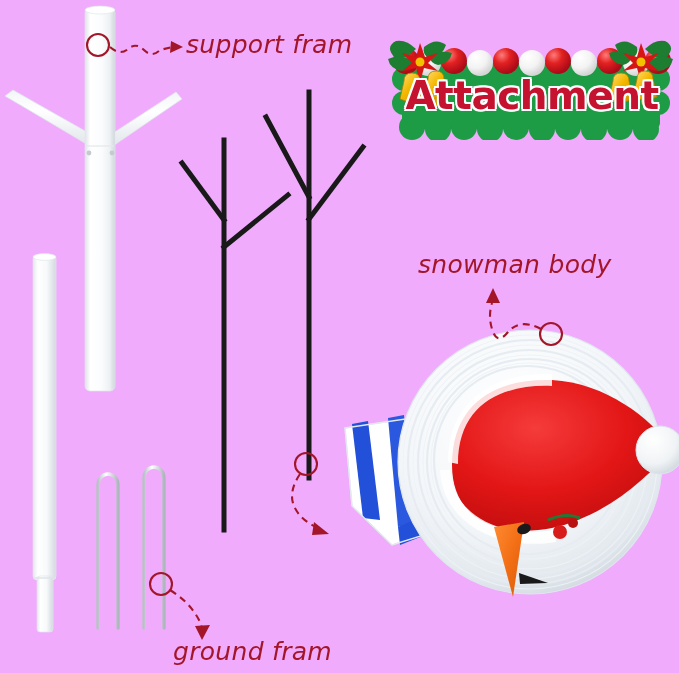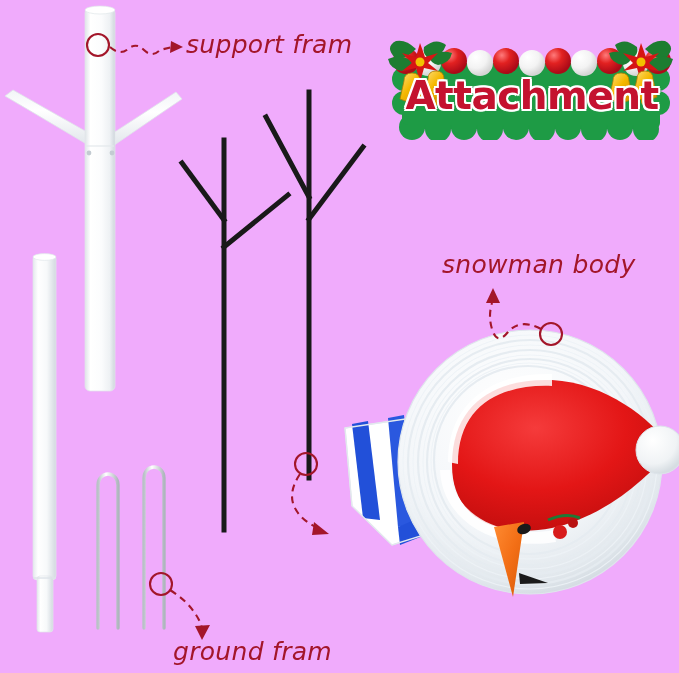--- a/index.html
+++ b/index.html
@@ -254,21 +254,21 @@
       <polygon points="314,522 329,534 312,535" fill="#a3162a" stroke="none"></polygon>
 
       <circle cx="161" cy="584" r="11"></circle>
       <path d="M170,590 Q186,600 194,612 Q200,620 202,628" stroke-dasharray="7 5"></path>
       <polygon points="195,626 210,625 202,640" fill="#a3162a" stroke="none"></polygon>
     </g>
   </svg>
 
   <div class="anno" style="left:186px; top:30px;">support fram</div>
 
-  <div class="anno" style="left:418px; top:250px;margin-left:24px;">snowman body</div>
+  <div class="anno" style="left:418px; top:250px;">snowman body</div>
 
 
   <div class="anno" style="left:173px; top:637px;">ground fram</div>
 
   <div id="banner" class="abs">
 
     <div class="banner-green"></div>
     <svg style="position:absolute;left:0;top:0;width:297px;height:103px;" viewBox="0 0 297 103">
       <g fill="#1e9b45">
 

